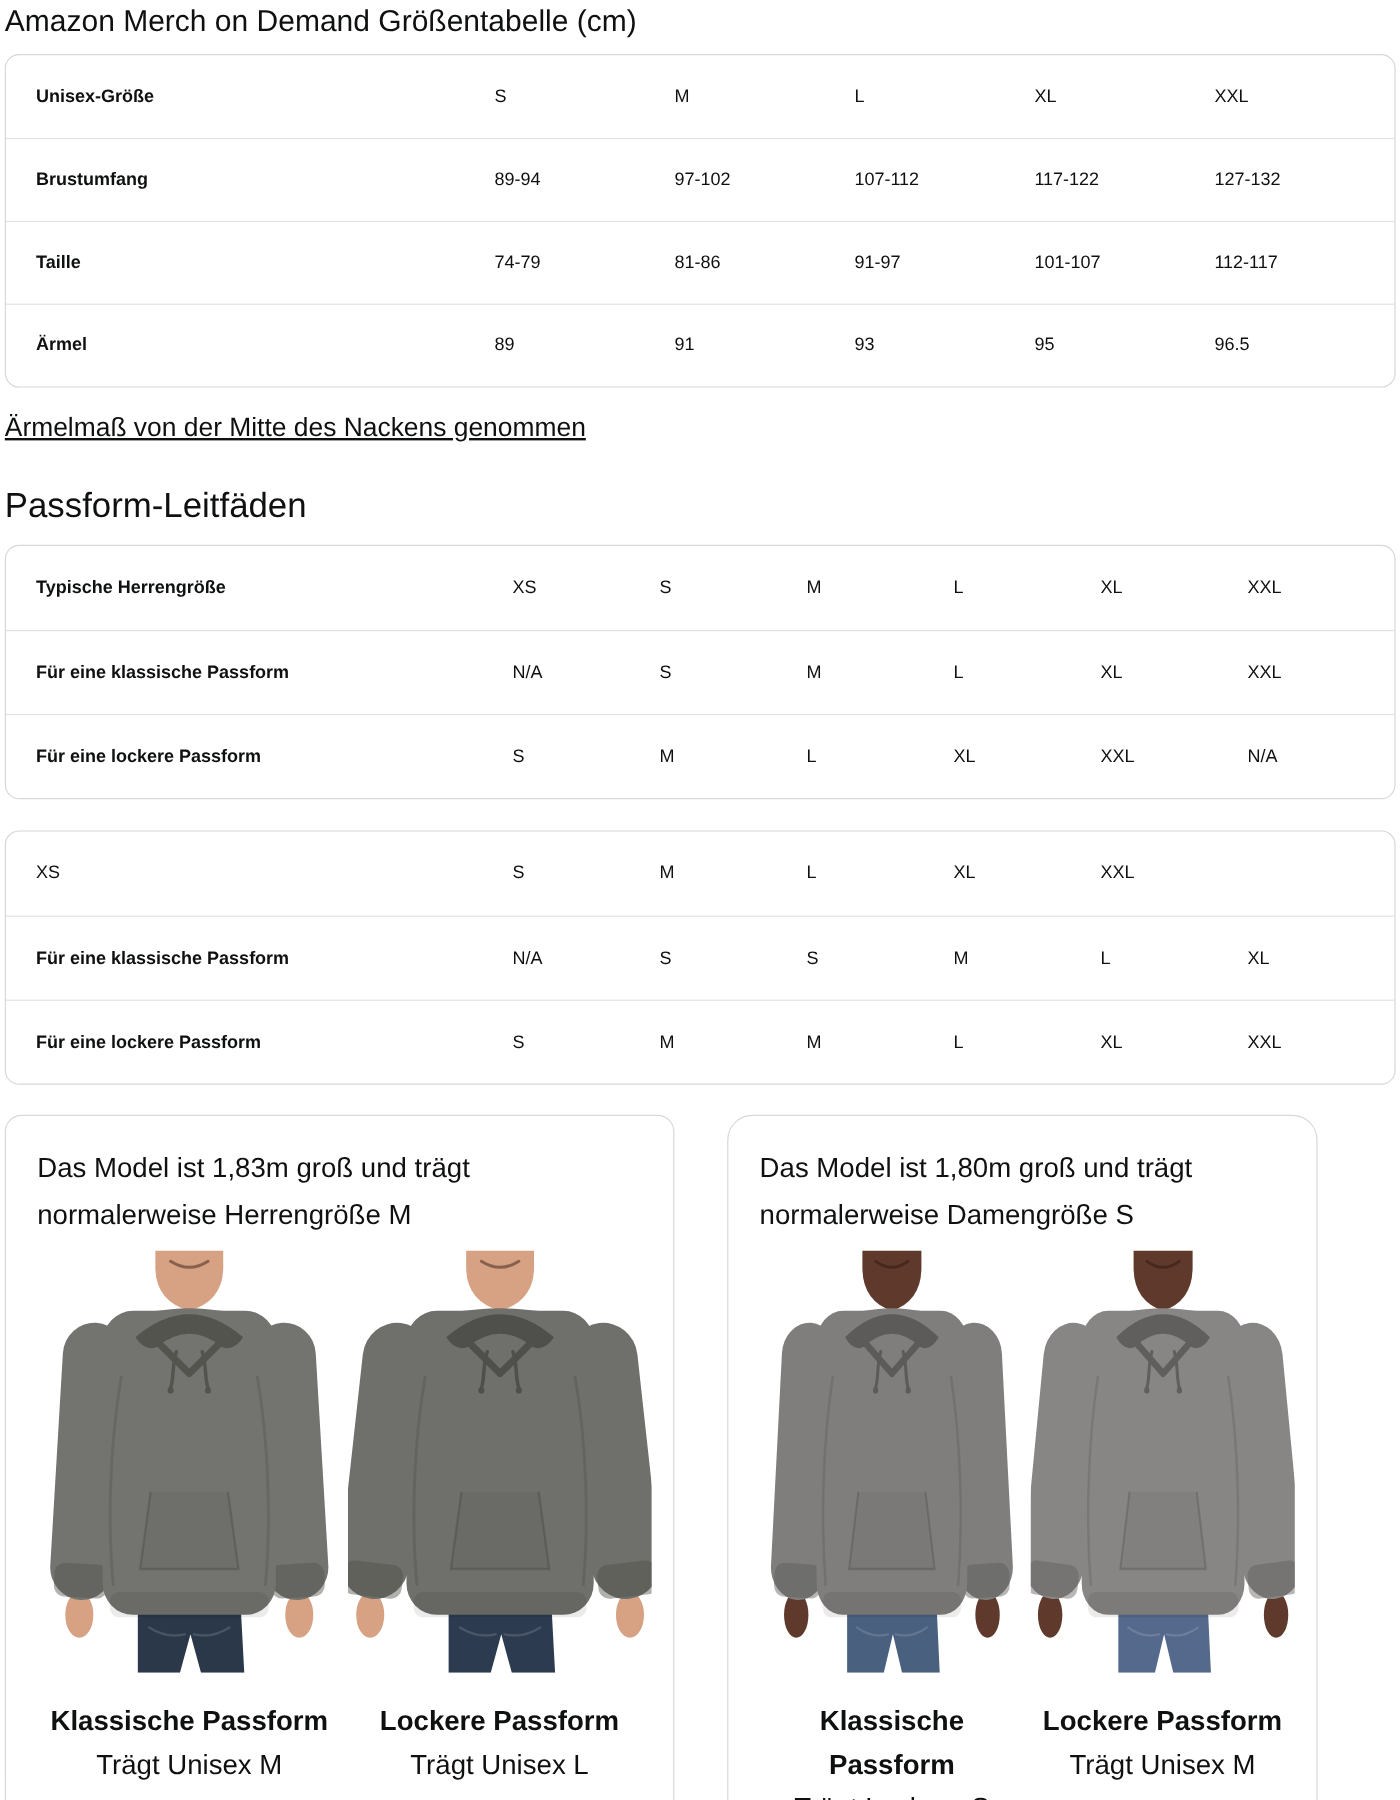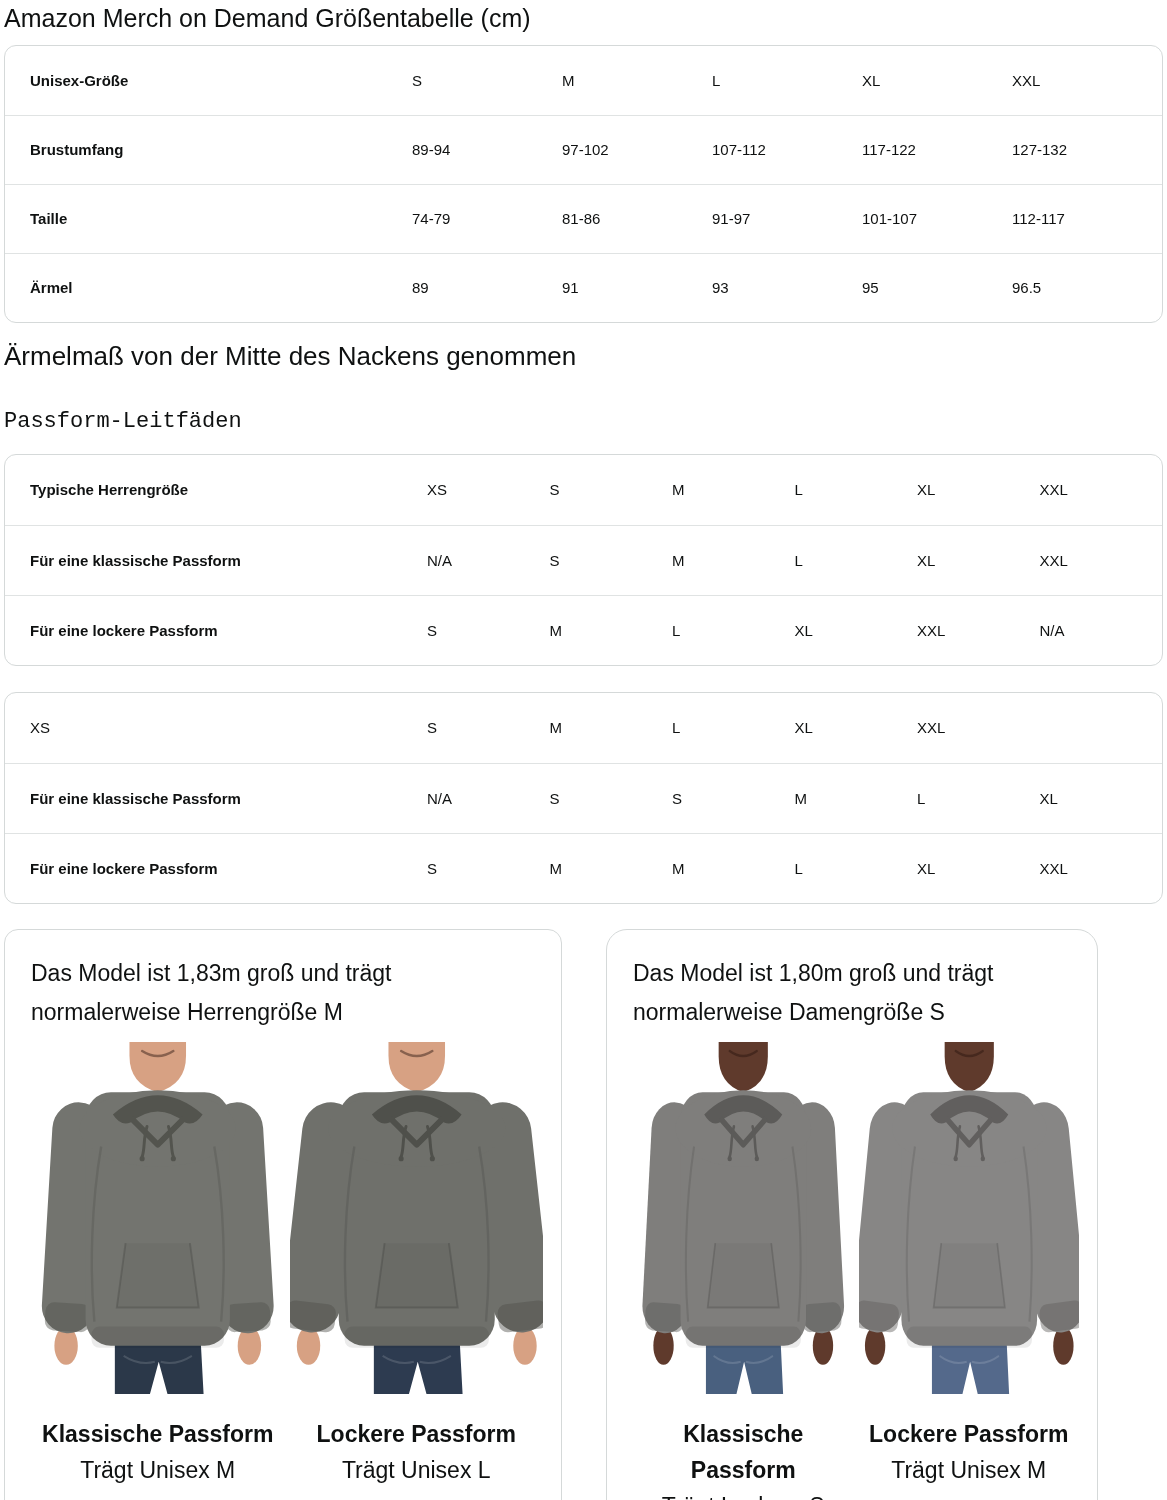--- a/index.html
+++ b/index.html
@@ -10,22 +10,22 @@
   .h-main{font-size:25px;font-weight:400;line-height:30px;margin:0 0 12px;}
   .tbl{border:1px solid #D5D9D9;border-radius:12px;overflow:hidden;background:#fff;}
   .trow{display:grid;align-items:center;min-height:69px;padding-left:25px;
         font-size:15px;line-height:28px;}
   .trow + .trow{border-top:1px solid #E0E3E3;}
   .cols5{grid-template-columns:382px repeat(5,1fr);}
   .cols6{grid-template-columns:397px repeat(6,1fr);}
   .fit .trow{min-height:70px;}
   .lbl{font-weight:700;padding-right:10px;}
   .val{font-weight:400;}
-  .note{font-size:26px;line-height:28px;margin:19px 0 0;}
-  .h-sub{font-size:22px;font-weight:400;line-height:30px;margin:37px 0 17px;font-family:Liberation Mono, monospace;}
+  .note{font-size:22px;line-height:28px;margin:19px 0 0;text-decoration:underline;}
+  .h-sub{font-size:29px;font-weight:400;line-height:30px;margin:37px 0 17px;}
   .fitgap{margin-top:26px;}
   .cards{display:flex;gap:44px;margin-top:25px;align-items:stretch;}
   .card{border:1px solid #D5D9D9;border-radius:14px;background:#fff;
         padding:24px 18px 14px 26px;flex:none;}
   .card-men{width:558px;}
   .card-women{width:492px;border-radius:21px;}
   .card-h{font-size:23px;line-height:39px;margin:0 0 10px;max-width:470px;font-weight:400;}
   .photos{display:flex;gap:5px;}
   .pcol{flex:1;min-width:0;}
   .photo{height:352px;margin:0;}

